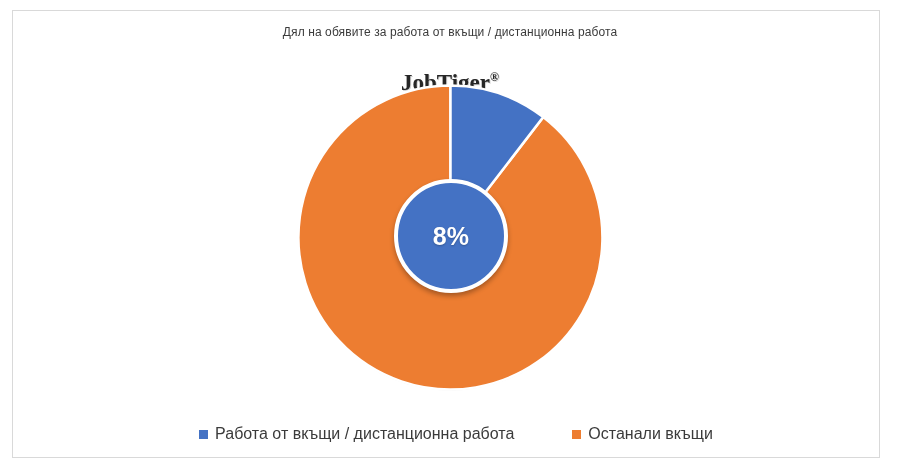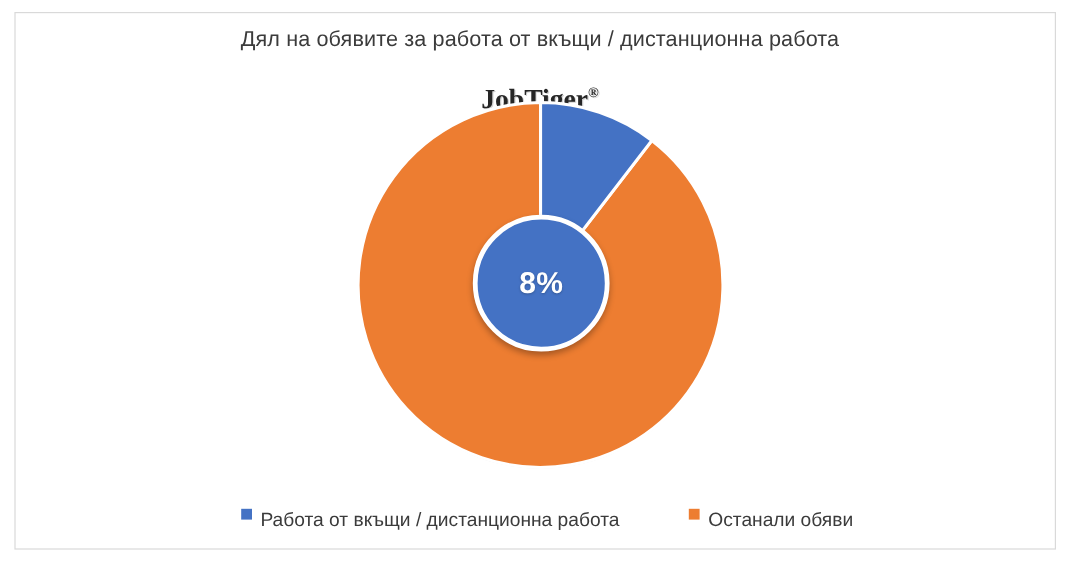--- a/index.html
+++ b/index.html
@@ -34,21 +34,21 @@
   
   #title-block {
     position: absolute;
     left: 0;
     top: 20px;
     width: 900px;
     text-align: center;
   }
   #chart-title {
     font-family: "Liberation Sans", sans-serif;
-    font-size: 18px;
+    font-size: 12px;
     color: #3b3b3b;
     line-height: 24px;
     letter-spacing: 0.1px;
     white-space: nowrap;
     text-align: center;
   }
   #brand-title {
     font-family: "Liberation Serif", serif;
     font-size: 23px;
     font-weight: bold;
@@ -108,21 +108,21 @@
     left: 0;
     top: 424px;
     width: 900px;
     display: flex;
     justify-content: center;
     align-items: center;
     gap: 46px;
   }
   .legend-item {
     display: flex;
-    align-items: flex-start;
+    align-items: center;
     gap: 7px;
     white-space: nowrap;
     padding-left: 12px;
   }
   .legend-swatch {
     width: 9px;
     height: 9px;
     flex: none;
     display: block;
   }
@@ -160,17 +160,17 @@
     <span id="center-value">8%</span>
   </div>
 
   <div id="legend">
     <div class="legend-item">
       <span class="legend-swatch" style="background:#4472C4"></span>
       <span class="legend-label">Работа от вкъщи / дистанционна работа</span>
     </div>
     <div class="legend-item">
       <span class="legend-swatch" style="background:#ED7D31"></span>
-      <span class="legend-label">Останали обяви</span>
+      <span class="legend-label">Останали вкъщи</span>
     </div>
   </div>
 
 </div>
 
 </body></html>

